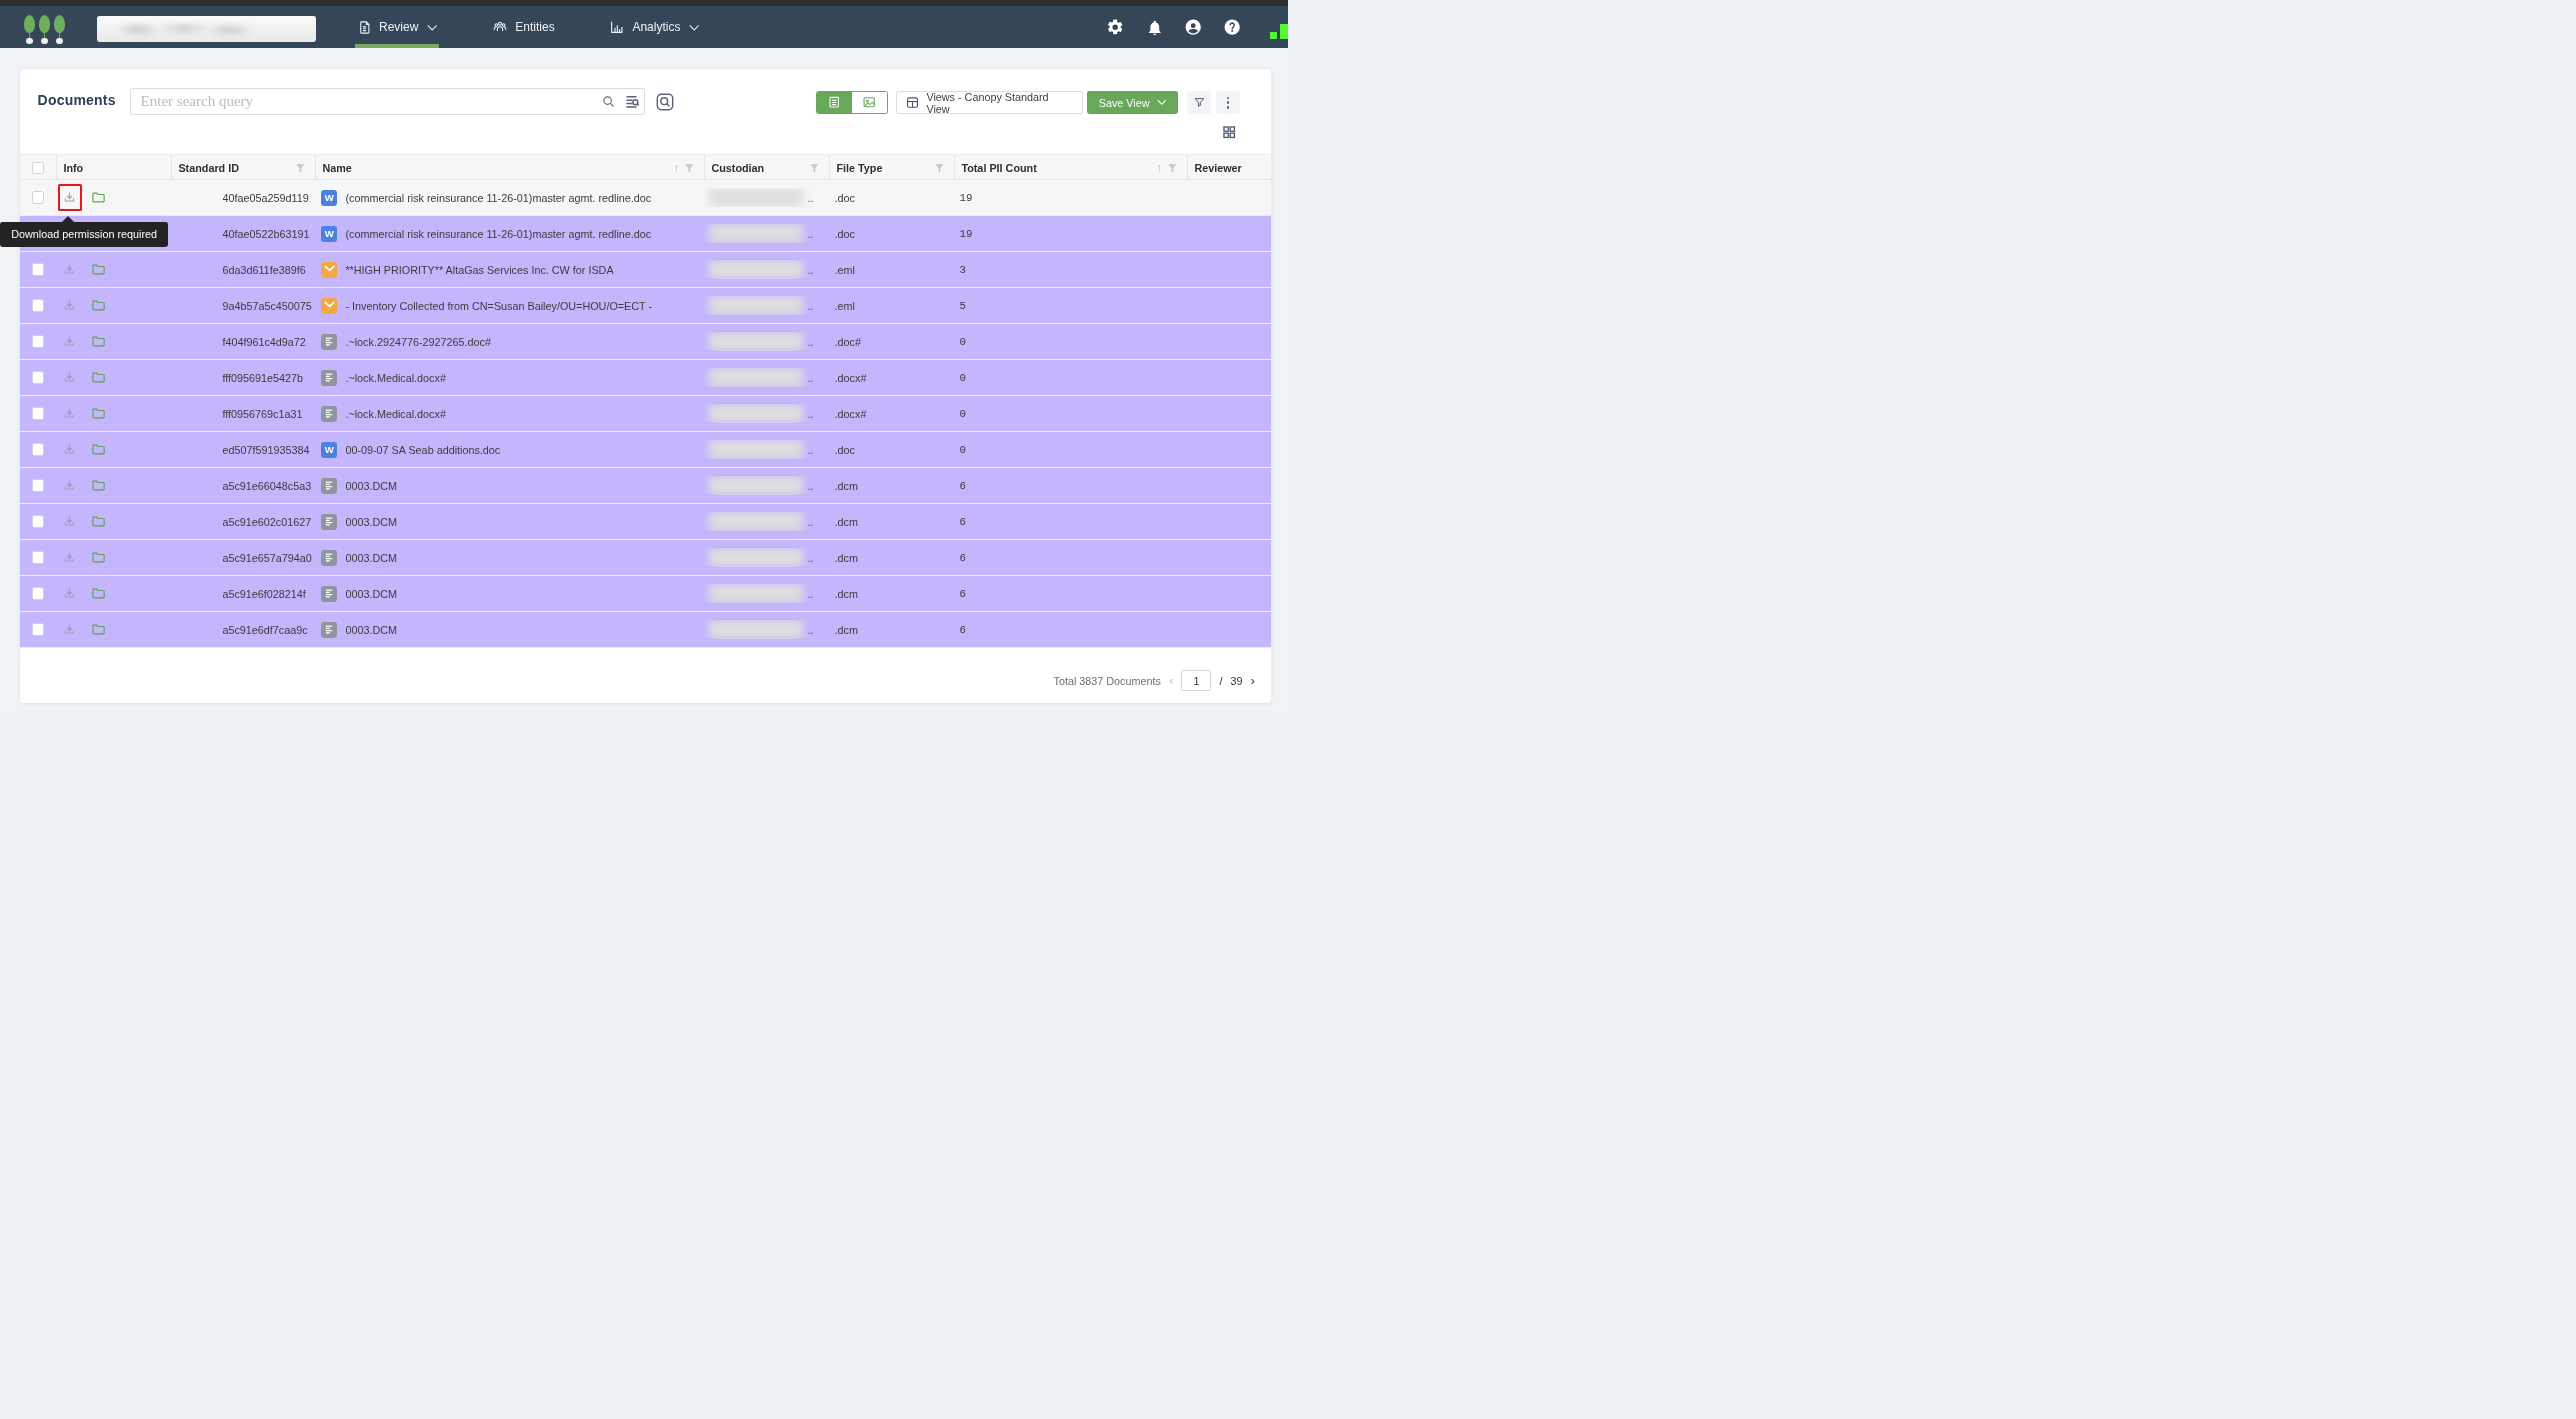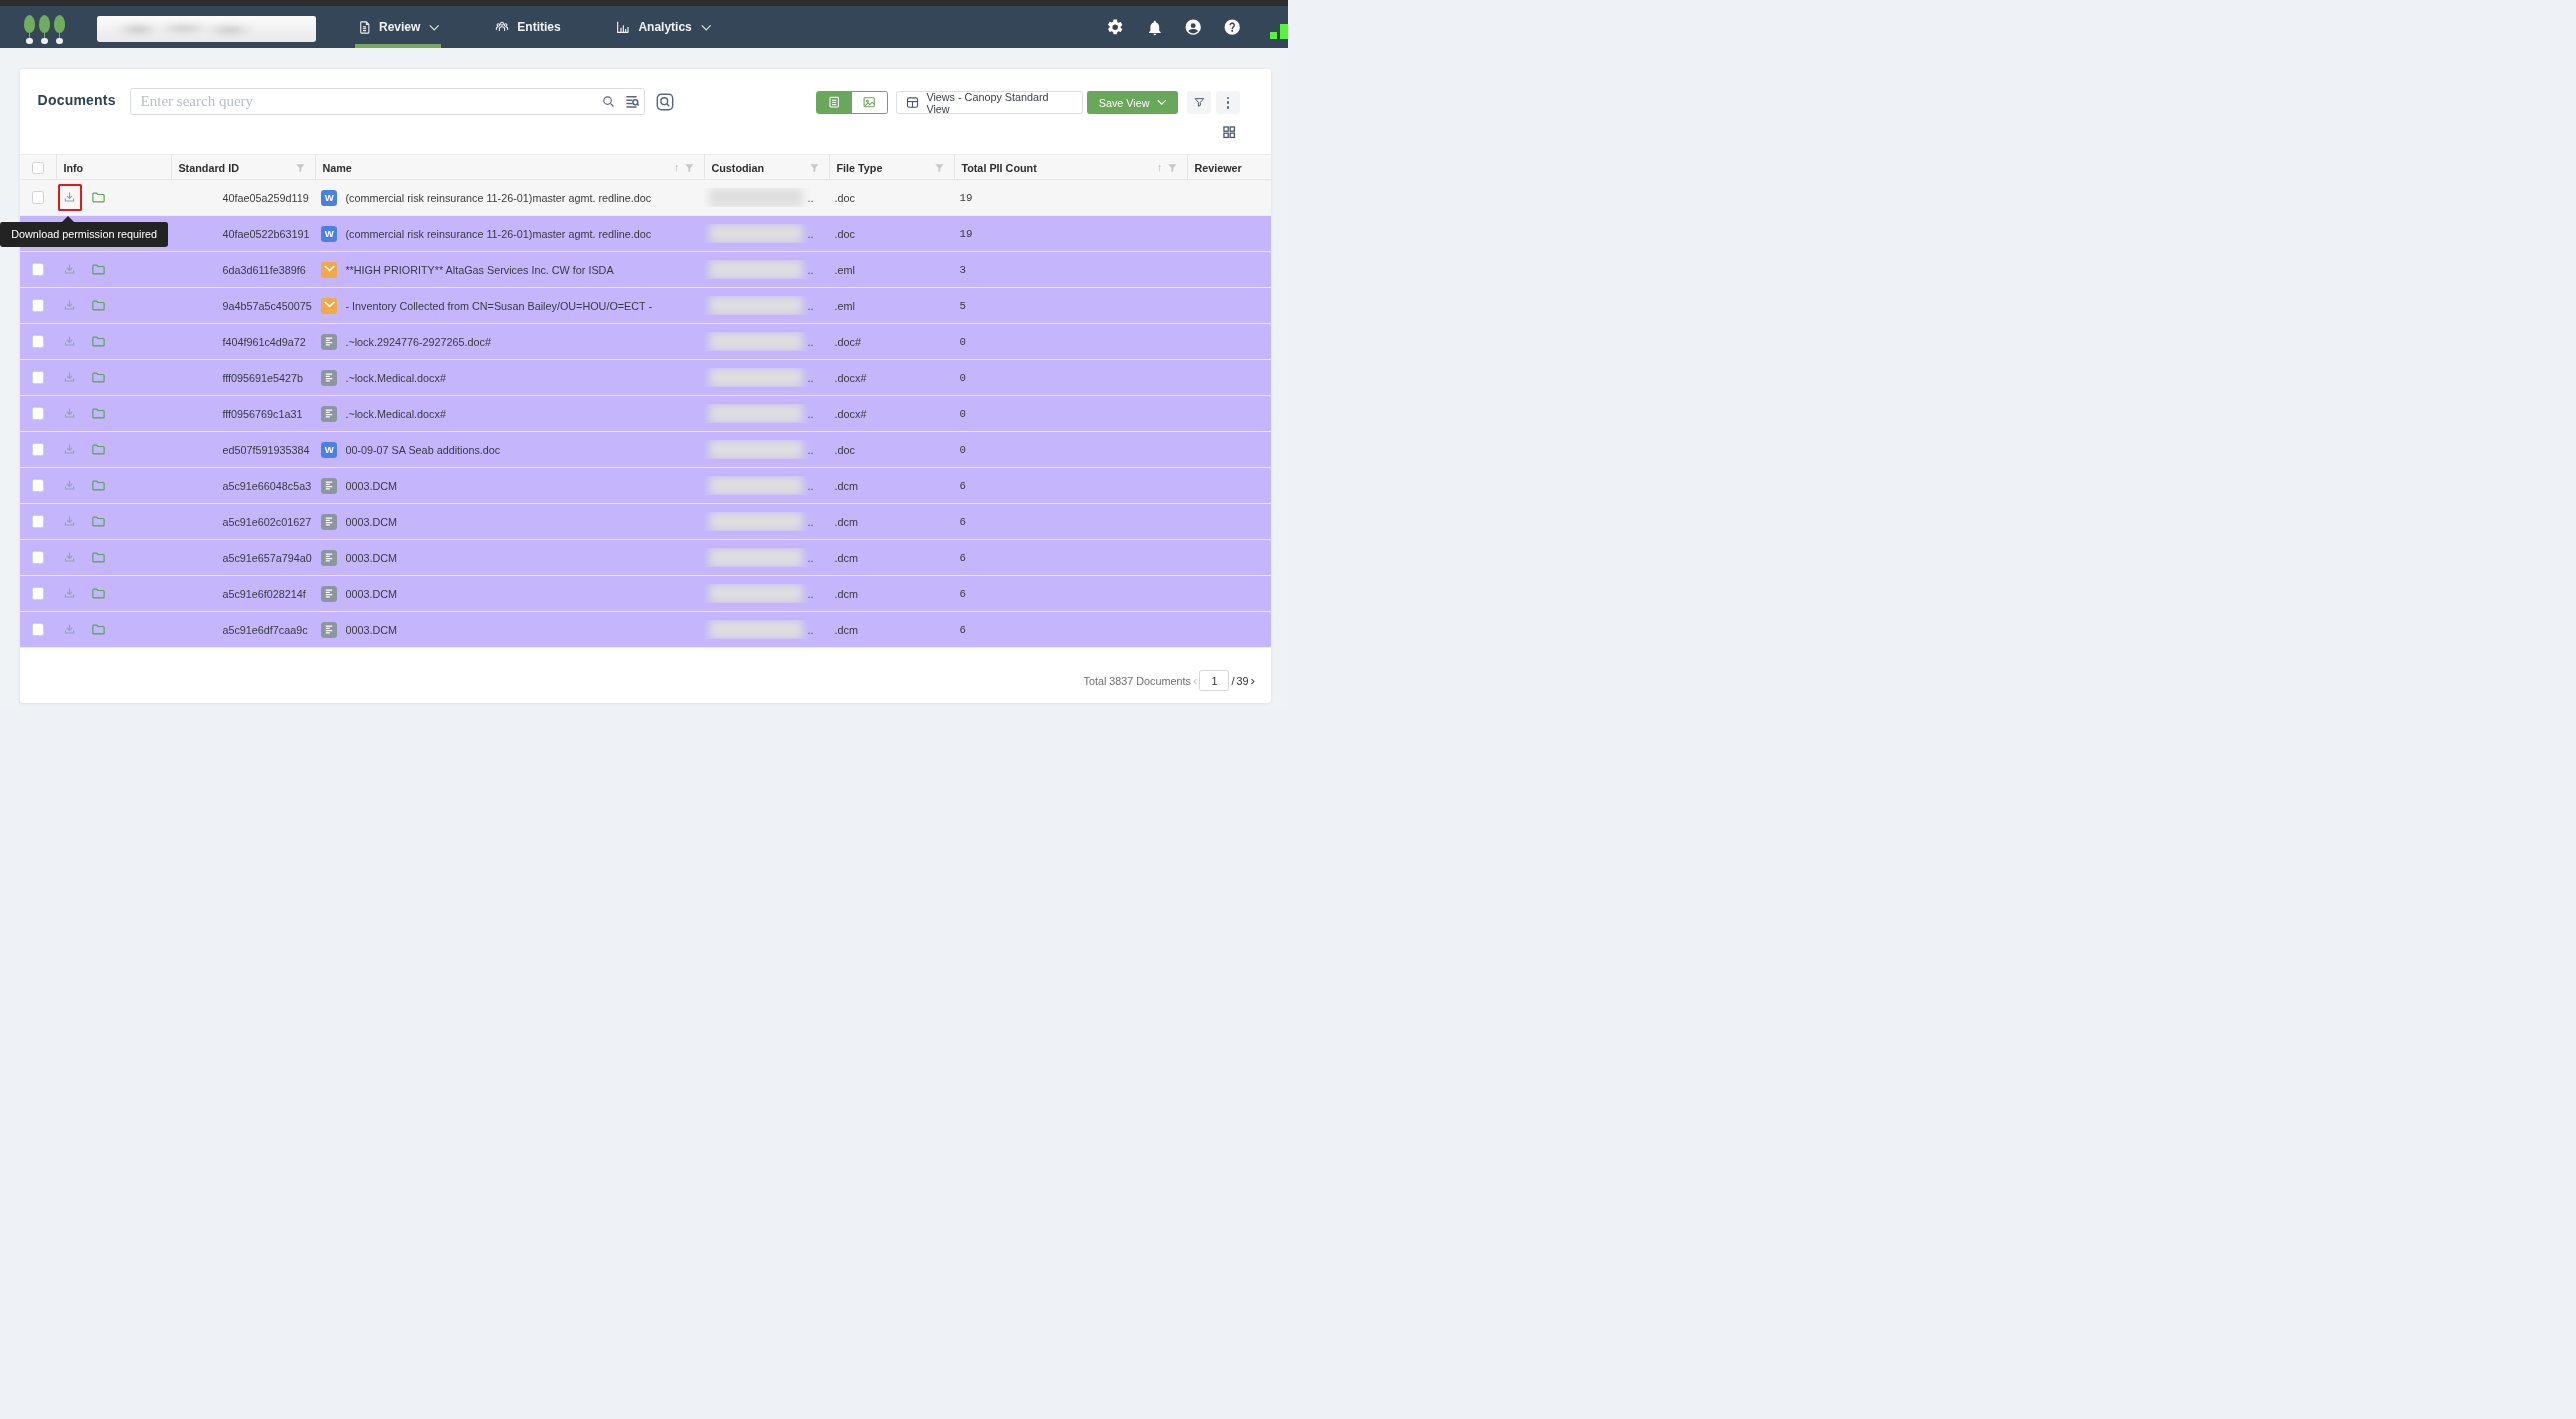--- a/index.html
+++ b/index.html
@@ -18,21 +18,21 @@
   .tree .stem { position:absolute; left:4.8px; top:16px; width:1.6px; height:8px; background:#6fae5d; }
   .tree .dot { position:absolute; left:2.4px; top:22.4px; width:6.4px; height:6.4px; background:#eef0ee; border-radius:50%; }
   .redacted-name { position:absolute; left:97px; top:9.6px; width:219px; height:26px; border-radius:2.4px;
     background:linear-gradient(180deg,#fbfbfb, #e9e9e9); overflow:hidden; }
   .redacted-name::before { content:""; position:absolute; left:8%; top:30%; width:70%; height:45%;
     background:
       radial-gradient(ellipse 32px 8px at 15% 50%, #b9b9b9 0%, transparent 70%),
       radial-gradient(ellipse 40px 8px at 45% 40%, #c2c2c2 0%, transparent 70%),
       radial-gradient(ellipse 36px 8px at 75% 55%, #bcbcbc 0%, transparent 70%);
     filter:blur(3.2px); }
-  .nav-tabs { position:absolute; left:344px; top:0; height:42px; display:flex; align-items:flex-start;font-weight:bold; }
+  .nav-tabs { position:absolute; left:344px; top:0; height:42px; display:flex; align-items:flex-start; }
   .nav-tab { position:relative; height:42px; display:flex; align-items:center; gap:7.2px; padding:0 12.8px; color:#eff3f7; font-size:12px; cursor:default; }
   .nav-tab.active::after { content:""; position:absolute; left:11.2px; right:11.2px; bottom:0; height:4px; background:#76a95e; }
   .nav-tab .caret { margin-left:1.6px; }
   .nav-tab + .nav-tab { margin-left:29px; }
   .nav-right { position:absolute; right:46px; top:0; height:42px; display:flex; align-items:center; gap:20px; }
   .nav-icon-btn { width:19px; height:19px; display:flex; align-items:center; justify-content:center; }
   .corner-bars { position:absolute; right:-3.2px; top:16px; width:21px; height:19px; }
   .corner-bars .b1 { position:absolute; left:0; top:9.6px; width:7.2px; height:7.2px; background:#55f636; }
   .corner-bars .b2 { position:absolute; left:9.6px; top:1.6px; width:11.2px; height:15px; background:#55f636; }
 
@@ -92,21 +92,21 @@
   .dots { margin-left:4.8px; color:#4b4b4d; font-size:10.8px; }
   .cell-filetype { padding-left:5.6px; }
   .cell-pii { padding-left:5.6px;font-family:Liberation Mono, monospace; }
 
   
   .tooltip { position:absolute; left:0; top:222px; height:25px; line-height:25px; padding:0 11.2px; background:#232323; color:#fff;
              font-size:10.8px; border-radius:2.4px; z-index:40; white-space:nowrap; }
   .tooltip::after { content:""; position:absolute; left:62px; top:-5.6px; border-left:6.4px solid transparent; border-right:6.4px solid transparent; border-bottom:6.4px solid #232323; }
 
   
-  .pager { position:absolute; right:16px; top:598px; height:27px; display:flex; align-items:center; gap:2px; font-size:10.8px; color:#333; }
+  .pager { position:absolute; right:16px; top:598px; height:27px; display:flex; align-items:center; gap:8px; font-size:10.8px; color:#333; }
   .pager .total { color:#6e6e70; }
   .pg-prev { color:#c9c9c9; font-size:13.6px; cursor:default; }
   .pg-next { color:#4a4a4a; font-size:13.6px; cursor:pointer; }
   .pginput { width:30px; height:21.6px; border:0.8px solid #d6d6d8; border-radius:2.4px; text-align:center; font-size:10.8px; color:#333; font-family:inherit; outline:none; }
   svg { display:block; }
 </style>
 </head>
 <body>
 
 <div class="viewport">

